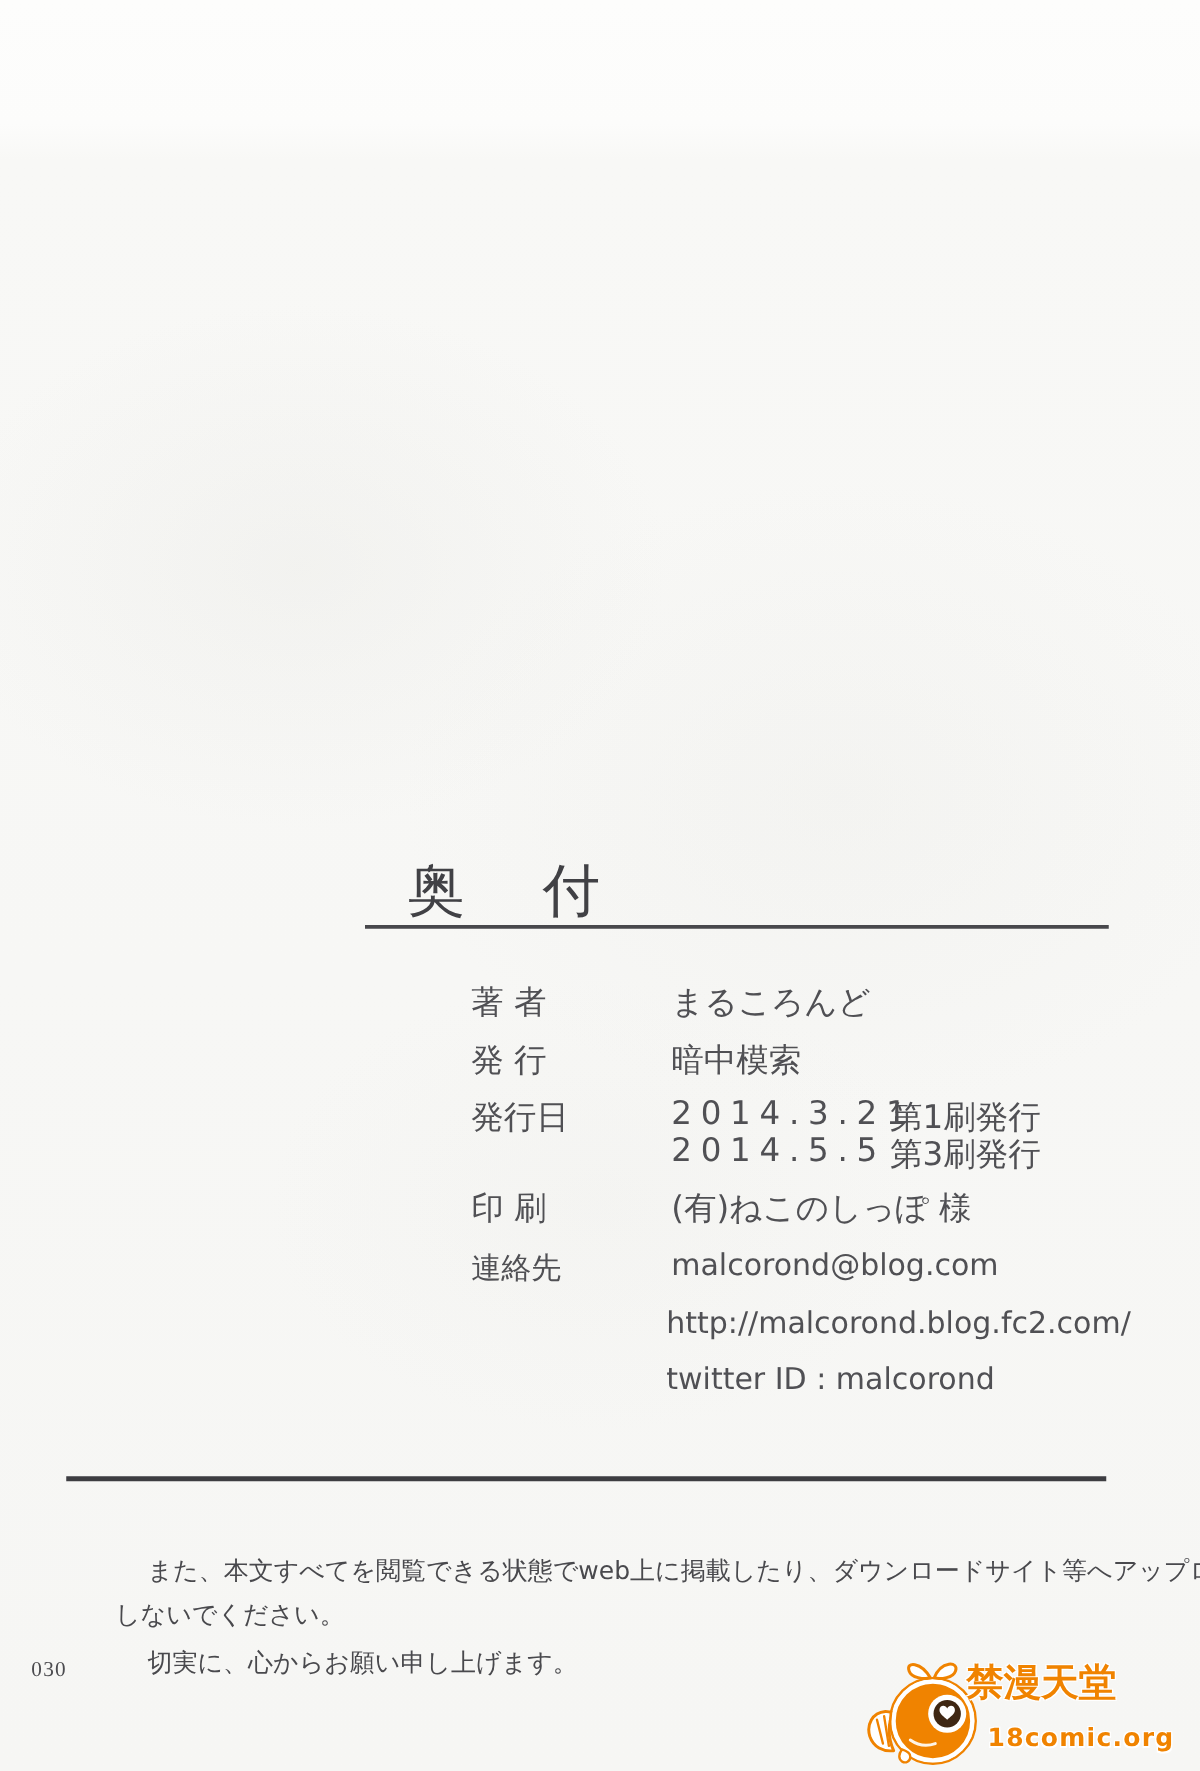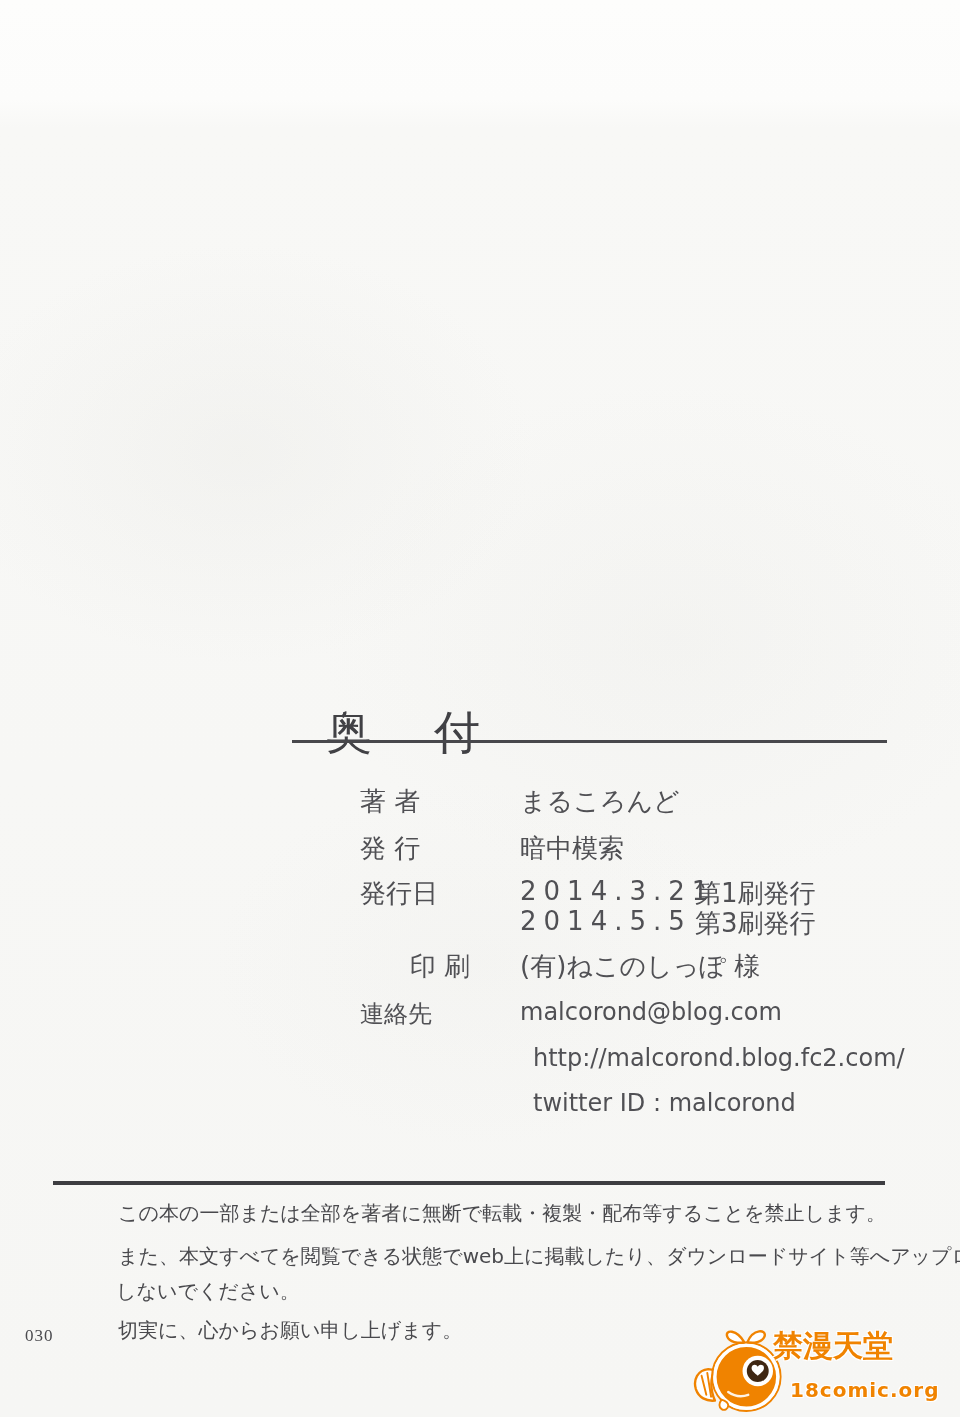--- a/index.html
+++ b/index.html
@@ -18,21 +18,21 @@
     background:
       radial-gradient(420px 300px at 25% 32%, rgba(228,228,224,0.28), rgba(228,228,224,0) 70%),
       radial-gradient(500px 360px at 70% 45%, rgba(230,230,226,0.22), rgba(230,230,226,0) 70%),
       radial-gradient(380px 260px at 50% 68%, rgba(232,232,228,0.18), rgba(232,232,228,0) 70%),
       linear-gradient(180deg, #fdfdfc 0%, #fcfcfb 7%, #f8f8f6 9%, #f7f7f5 55%, #f6f6f4 100%);
   }
 
   
   .colophon-title {
     position: absolute;
-    left: 326px; top: 702px;
+    left: 326px; top: 682px;
     font-size: 46px;
     font-weight: 500;
     letter-spacing: 62px;
     color: #414145;
     white-space: nowrap;
   }
   .title-rule {
     position: absolute;
     left: 292px; top: 740px;
     width: 595px; height: 3px;
@@ -41,21 +41,21 @@
 
   
   .colophon-table {
     position: absolute;
     left: 360px; top: 784px;
     width: 540px; height: 360px;
     color: #505054;
   }
   .crow {
     position: absolute;
-    left: 0;
+    left: 17px;
     white-space: nowrap;
     font-size: 26px;
     font-weight: 500;
   }
   .crow .lbl {
     display: inline-block;
     width: 160px;
     vertical-align: top;
   }
   .crow .val { display: inline-block; vertical-align: top; }
@@ -64,21 +64,21 @@
     width: 175px;
     letter-spacing: 7px;
     vertical-align: top;
   }
   .crow .edition { display: inline-block; vertical-align: top; }
   .crow.latin { font-size: 24px; font-weight: 500; }
   .r1 { top: 0px; }
   .r2 { top: 47px; }
   .r3 { top: 92px; }
   .r4 { top: 122px; }
-  .r5 { top: 165px; text-align: center; }
+  .r5 { top: 165px; }
   .r6 { top: 214px; }
   .r7 { top: 260px; left: 173px; }
   .r8 { top: 305px; left: 173px; }
 
   
   .footer-rule {
     position: absolute;
     left: 53px; top: 1181px;
     width: 832px; height: 4px;
     background: #3d3d41;
@@ -86,21 +86,21 @@
   .disclaimer {
     position: absolute;
     left: 100px;
     font-size: 20px;
     font-weight: 500;
     color: #49494d;
     white-space: nowrap;
   }
   .d1 { top: 1200px; left: 118px; }
   .d2 { top: 1243px; left: 118px; }
-  .d3 { top: 1278px; left: 116px; font-family: Liberation Mono, monospace; }
+  .d3 { top: 1278px; left: 92px; font-family: Liberation Mono, monospace; }
   .d4 { top: 1317px; left: 118px; }
 
   
   .page-number {
     position: absolute;
     left: 25px; top: 1326px;
     font-family: Liberation Serif, serif;
     font-size: 17px;
     color: #4b4b4f;
     letter-spacing: 1px;
@@ -167,21 +167,20 @@
     </div>
     <div class="crow r7 latin">
       <span class="val">http://malcorond.blog.fc2.com/</span>
     </div>
     <div class="crow r8 latin">
       <span class="val">twitter ID : malcorond</span>
     </div>
   </div>
 
   <div class="footer-rule"></div>
-  <div class="disclaimer d1">この本の一部または全部を著者に無断で転載・複製・配布等することを禁止します。</div>
   <div class="disclaimer d2">また、本文すべてを閲覧できる状態でweb上に掲載したり、ダウンロードサイト等へアップロード</div>
   <div class="disclaimer d3">しないでください。</div>
   <div class="disclaimer d4">切実に、心からお願い申し上げます。</div>
 
   <div class="page-number">030</div>
 
   <div class="watermark">
     <svg class="mascot" viewBox="0 0 105 95" xmlns="http://www.w3.org/2000/svg">
 
       <path d="M16,45 C5,46 0,56 3,66 C6,75 14,79 23,78 C18,67 18,54 23,46 Z" fill="#ffffff" stroke="#f08300" stroke-width="2.5" stroke-linejoin="round"></path>

